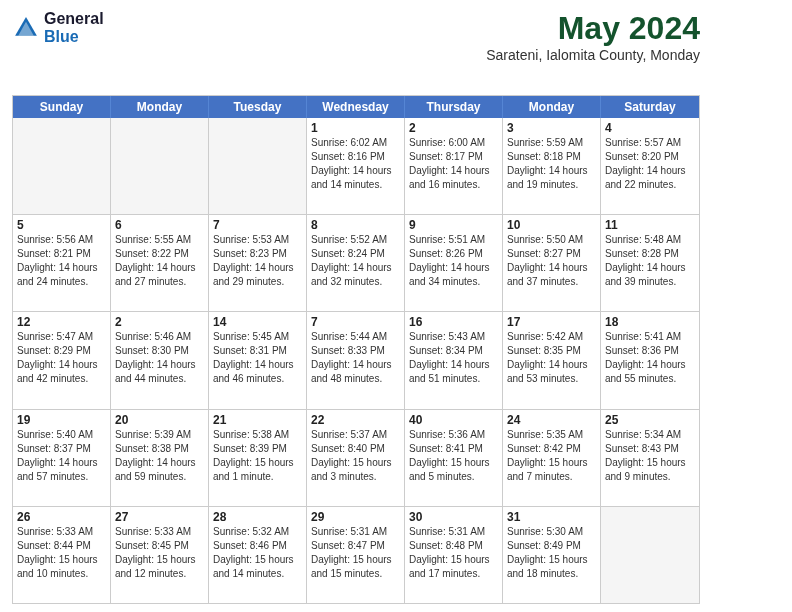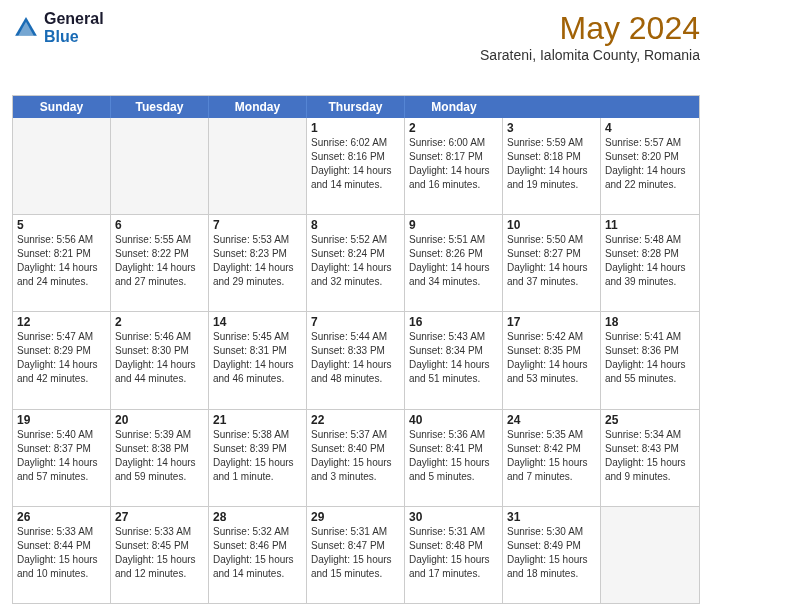--- a/index.html
+++ b/index.html
@@ -46,22 +46,22 @@
     }
     .logo-icon {
       width: 28px;
       height: 28px;
     }
     .title-area {
       text-align: right;
     }
     .main-title {
       font-size: 32px;
-      font-weight: normal;
-      color: #a16207;
+      font-weight: bold;
+      color: #14532d;
     }
     .subtitle {
       font-size: 14px;
       color: #333;
     }
     .calendar-grid {
       flex: 1;
       display: flex;
       flex-direction: column;
       border: 1px solid #ccc;
@@ -126,31 +126,33 @@
         <polygon points="18,4 32,28 4,28" fill="#1a6bb5"></polygon>
         <polygon points="18,10 28,28 8,28" fill="#fff" opacity="0.4"></polygon>
       </svg>
       <div class="logo-text">
         <span class="logo-general">General</span>
         <span class="logo-blue">Blue</span>
       </div>
     </div>
     <div class="title-area">
       <div class="main-title">May 2024</div>
-      <div class="subtitle">Sarateni, Ialomita County, Romania</div>
+      <div class="subtitle">Sarateni, Ialomita County, Monday</div>
     </div>
   </div>
 
   <div class="calendar-grid">
     <div class="day-headers">
     <div class="day-header">Sunday</div>
+        <div class="day-header">Monday</div>
         <div class="day-header">Tuesday</div>
-        <div class="day-header">Monday</div>
+        <div class="day-header">Wednesday</div>
         <div class="day-header">Thursday</div>
         <div class="day-header">Monday</div>
+        <div class="day-header">Saturday</div>
       </div>
     <div class="calendar-rows">
     <div class="calendar-row">
           <div class="calendar-cell empty"></div>
           <div class="calendar-cell empty"></div>
           <div class="calendar-cell empty"></div>
           <div class="calendar-cell">
             <div class="cell-date">1</div>
             <div class="cell-info">Sunrise: 6:02 AM<br>Sunset: 8:16 PM<br>Daylight: 14 hours<br>and 14 minutes.</div>
           </div>

